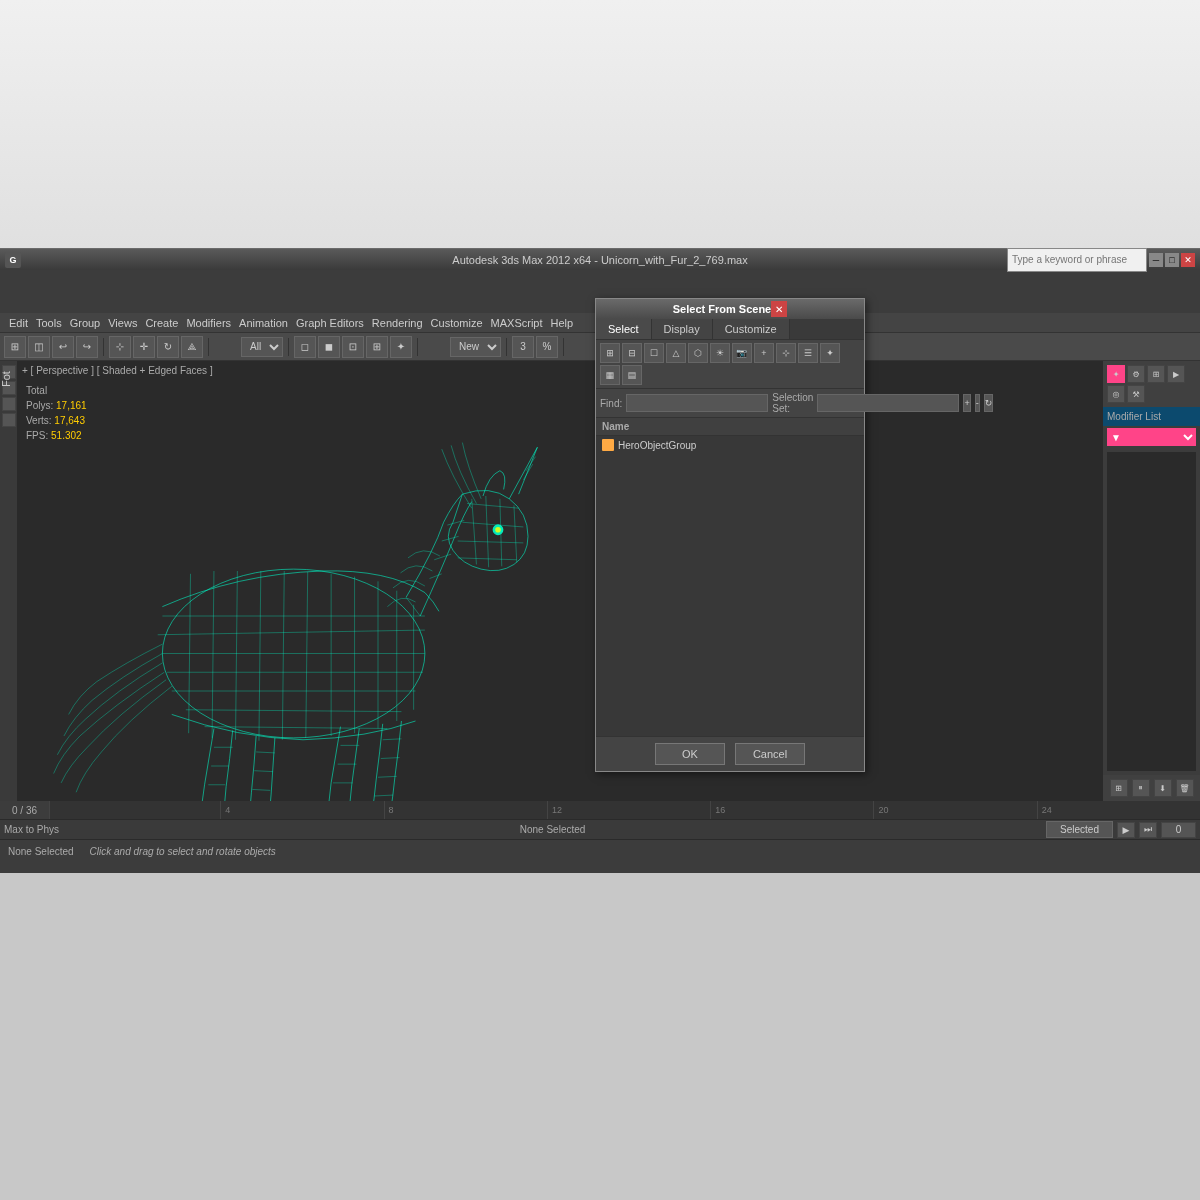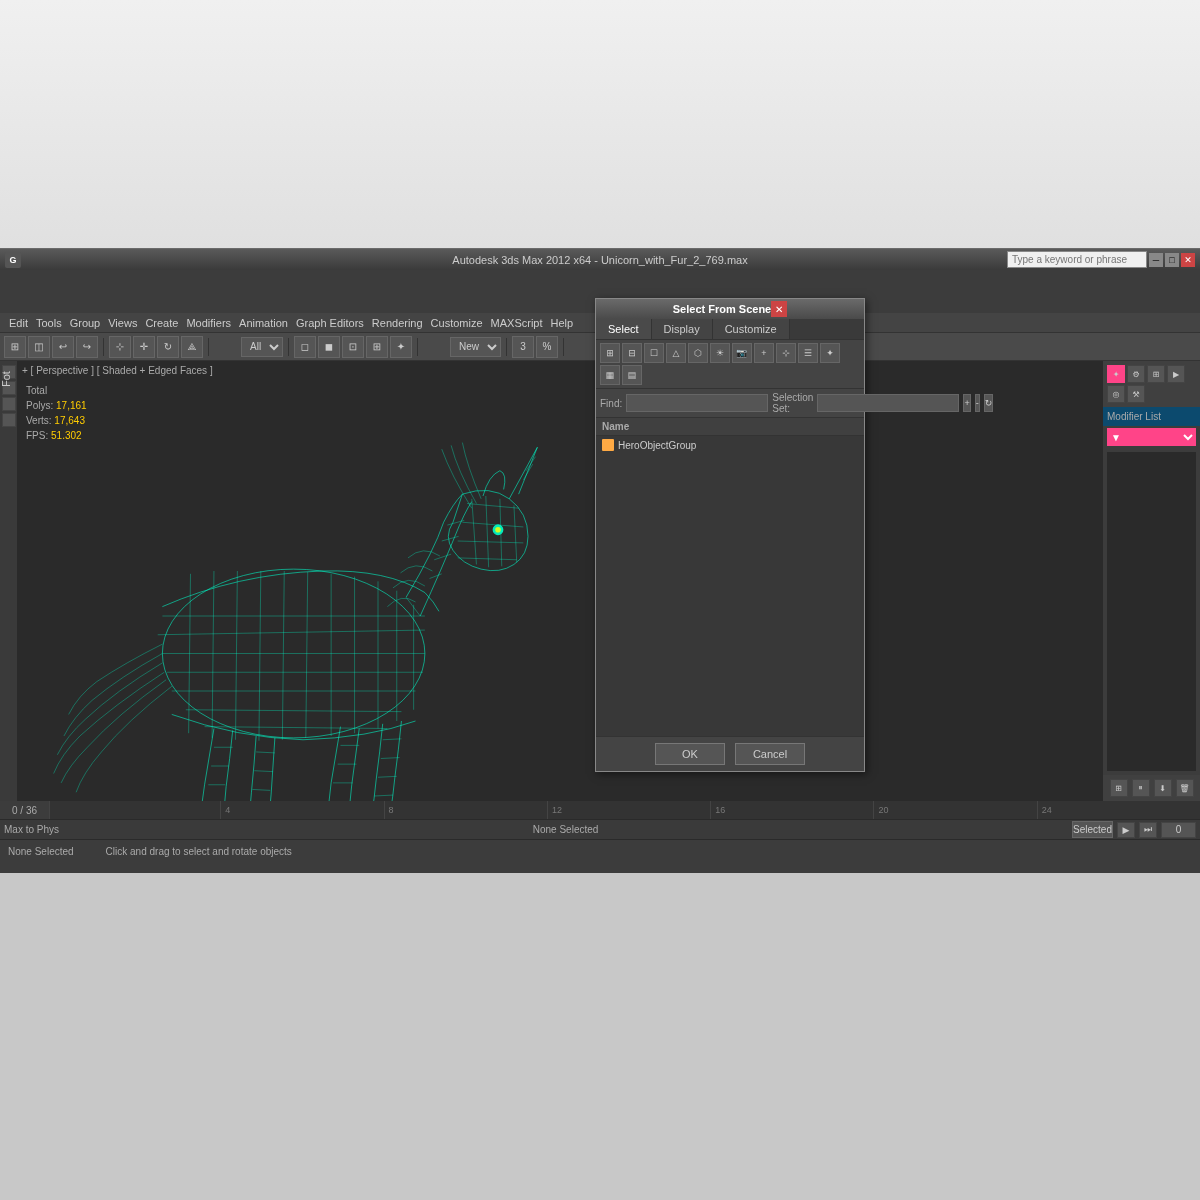--- a/index.html
+++ b/index.html
@@ -85,21 +85,21 @@
       align-items: center;
       justify-content: center;
     }
 
     .win-btn-min { background: #888; }
     .win-btn-max { background: #888; }
     .win-btn-close { background: #cc4444; color: white; }
 
     .search-input {
       width: 140px;
-      height: 17px;
+      height: 24px;
       background: #f0f0f0;
       border: 1px solid #888;
       padding: 0 4px;
       font-size: 10px;
       color: #888;
     }
 
     
     .menu-bar {
       width: 100%;
@@ -561,21 +561,21 @@
       width: 35px;
       height: 16px;
       background: #555;
       border: 1px solid #444;
       color: #ccc;
       font-size: 10px;
       text-align: center;
     }
 
     .selected-badge {
-      padding: 2px 0;
+      padding: 2px 13px;
       background: #555;
       border: 1px solid #666;
       color: #ccc;
       font-size: 10px;
     }
   </style>
 </head>
 <body>
 
 <div style="width:1200px;height:1200px;position:relative;">
@@ -844,21 +844,21 @@
       <span style="color:#aaa;font-size:10px;">None Selected</span>
       <div style="flex:1;"></div>
       <div class="selected-badge">Selected</div>
       <button class="anim-btn">▶</button>
       <button class="anim-btn">⏭</button>
       <input class="anim-input" type="text" value="0" style="">
     </div>
 
     <div class="status-bar">
       <span class="status-text">None Selected</span>
-      <span class="status-text" style="margin-left:24px;">Click and drag to select and rotate objects</span>
+      <span class="status-text" style="margin-left:8px;font-style:italic;">Click and drag to select and rotate objects</span>
     </div>
 
     <div class="dialog-overlay">
       <div class="dialog">
 
         <div class="dialog-title-bar">
           <span class="dialog-title">Select From Scene</span>
           <button class="dialog-close-btn">✕</button>
         </div>
 

